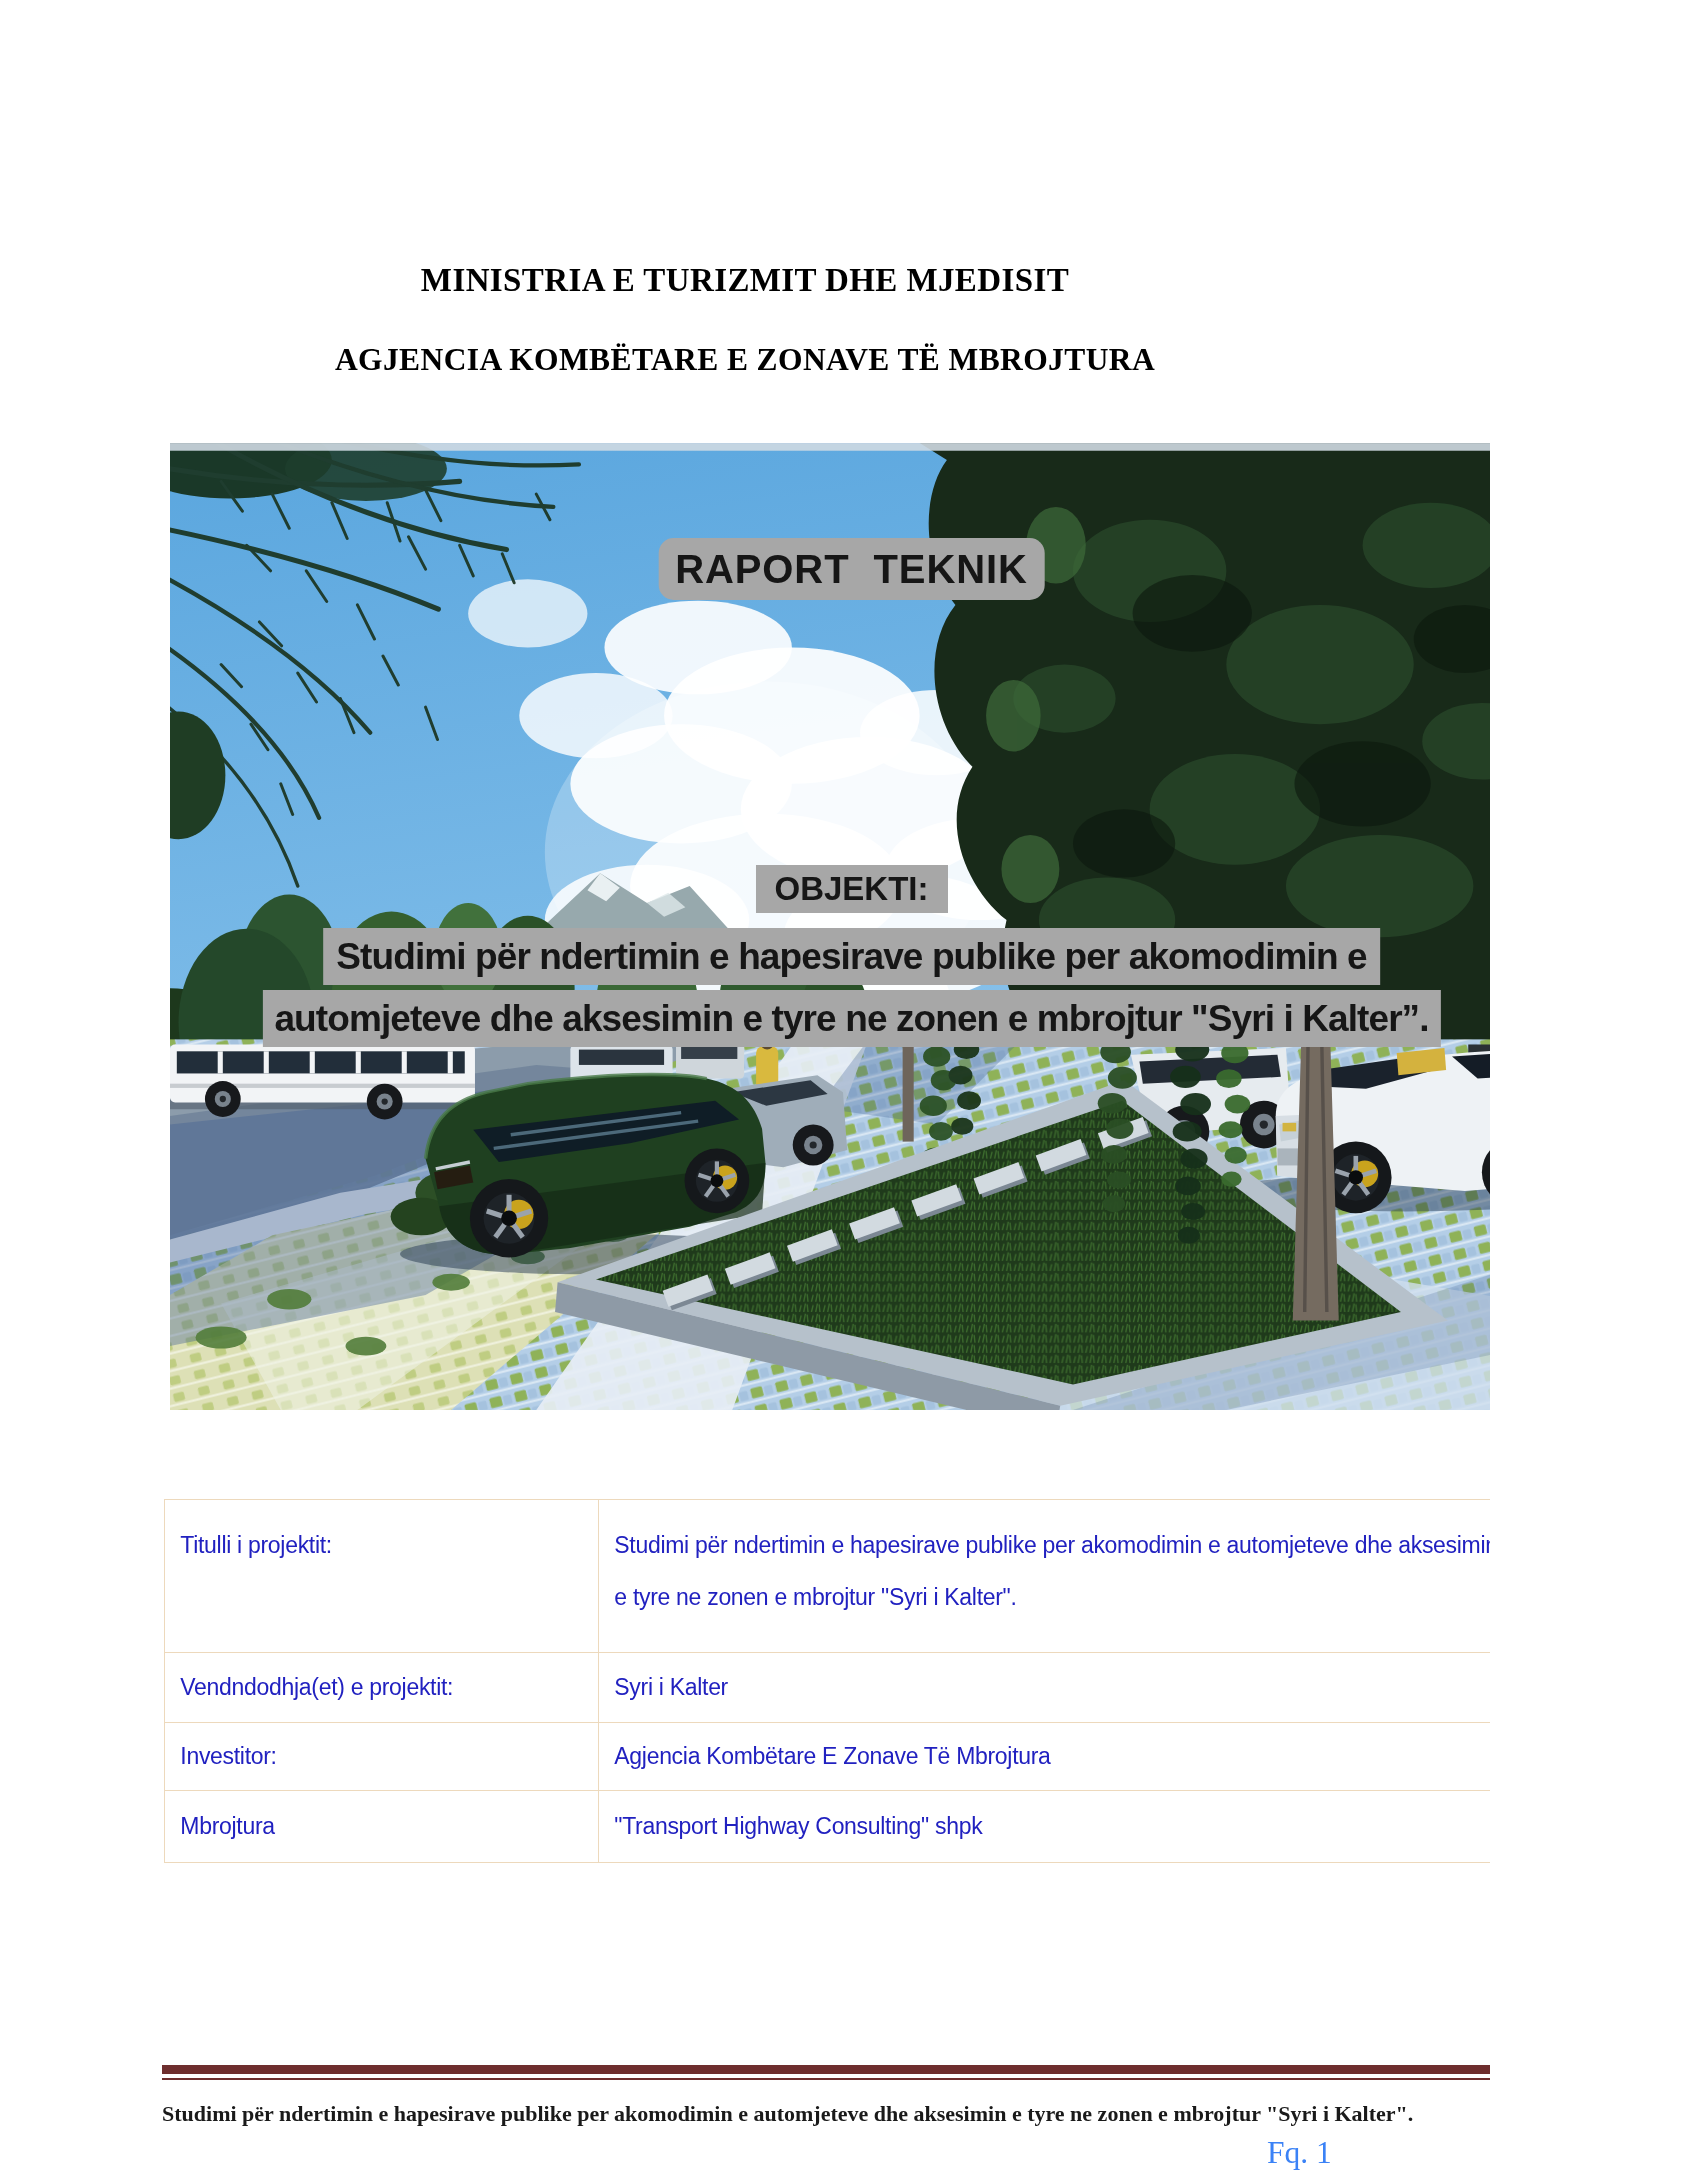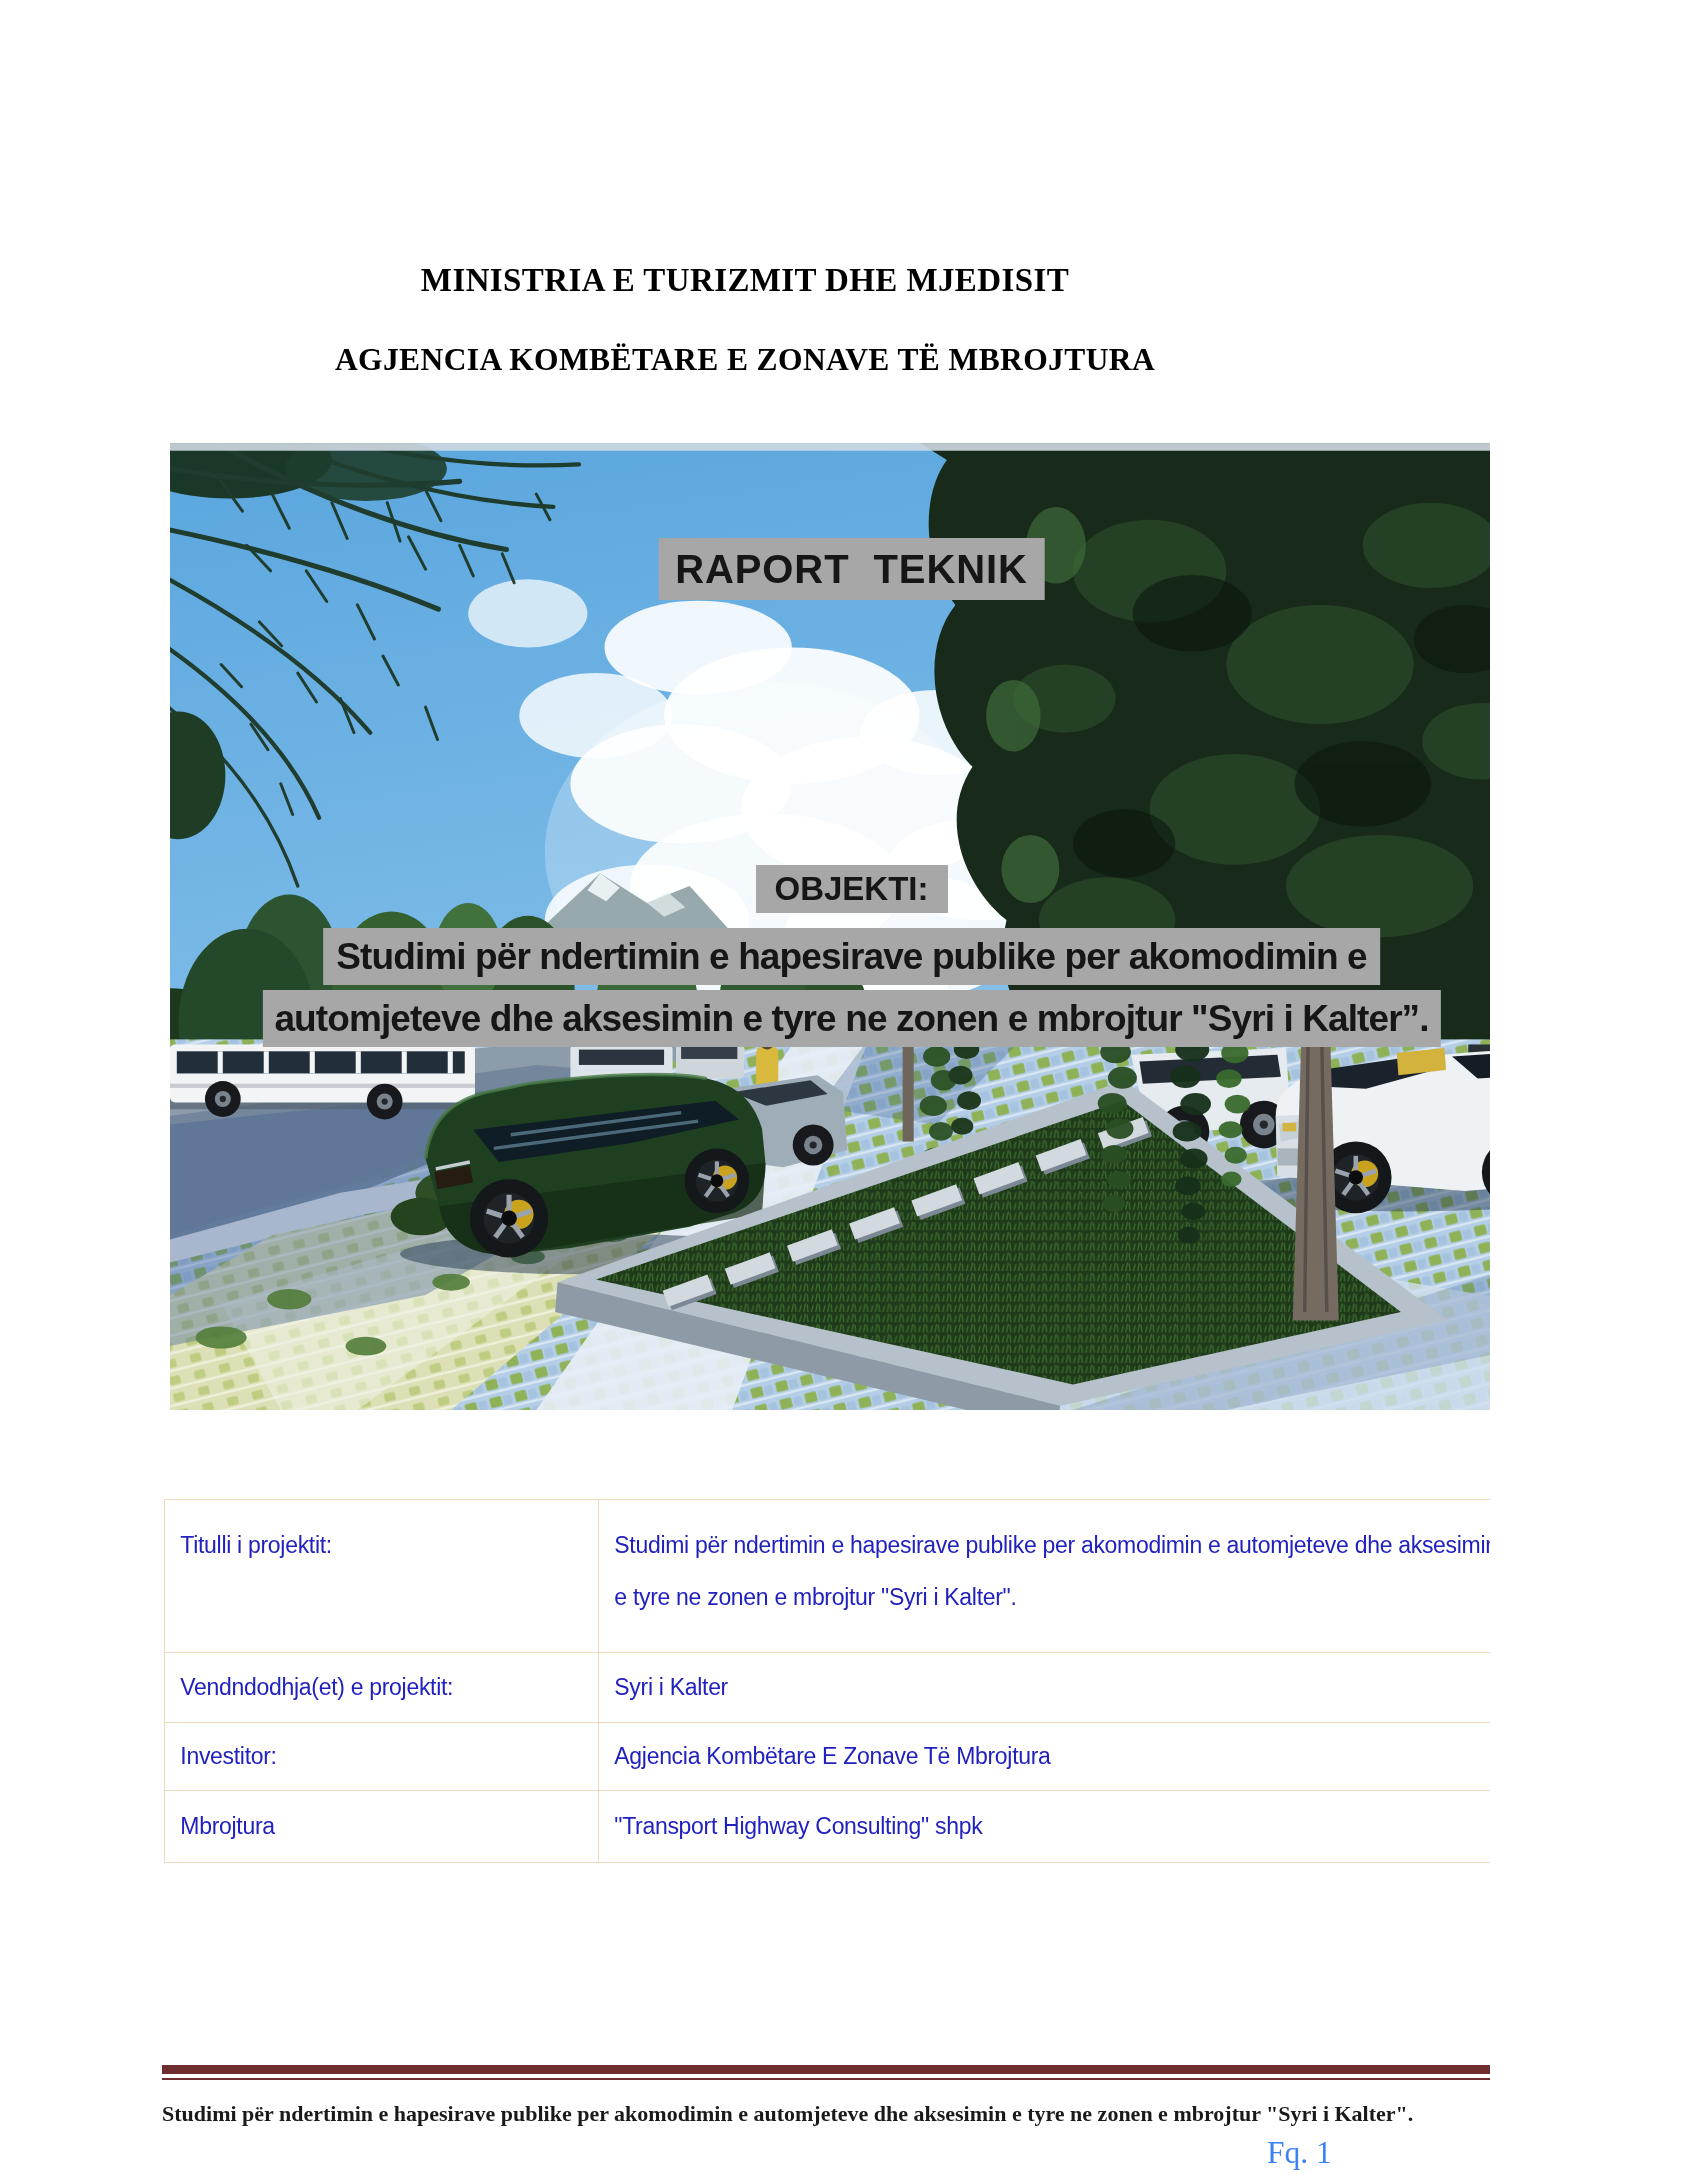--- a/index.html
+++ b/index.html
@@ -19,21 +19,21 @@
   .hero {
     position:absolute; left:170px; top:443px; width:1363px; height:967px;
     overflow:hidden; background:#7ab7e4;
   }
   .hero svg { display:block; position:absolute; left:0; top:0; }
   .ov {
     position:absolute; left:50%; transform:translateX(-50%);
     background:#a7a7a7; color:#161616; white-space:pre;
     font-family:"Liberation Sans", sans-serif; font-weight:700; text-align:center;
   }
-  .ov-raport  { top:95px; font-size:40px; padding:8.5px 17px; letter-spacing:0.9px; }
+  .ov-raport  { top:95px; font-size:40px; padding:8.5px 17px; letter-spacing:0.9px;border-radius:15px; }
   .ov-objekti { top:422px; font-size:33px; padding:5.1px 19px; }
   .ov-line1   { top:485px; font-size:37px; padding:7.7px 13.6px; letter-spacing:-0.9px; }
   .ov-line2   { top:547px; font-size:37px; padding:7.7px 12px; letter-spacing:-0.9px; }
   table.meta {
     position:absolute; left:164px; top:1499px; width:1365px;
     border-collapse:collapse; table-layout:fixed;
     font-family:"Liberation Sans", sans-serif; font-size:23px; color:#2121c0;
     letter-spacing:-0.3px;
   }
   table.meta td { border:1.7px solid #edd9bc; vertical-align:middle; padding:5.1px 17px 5.1px 15.3px; background:#fff; }

